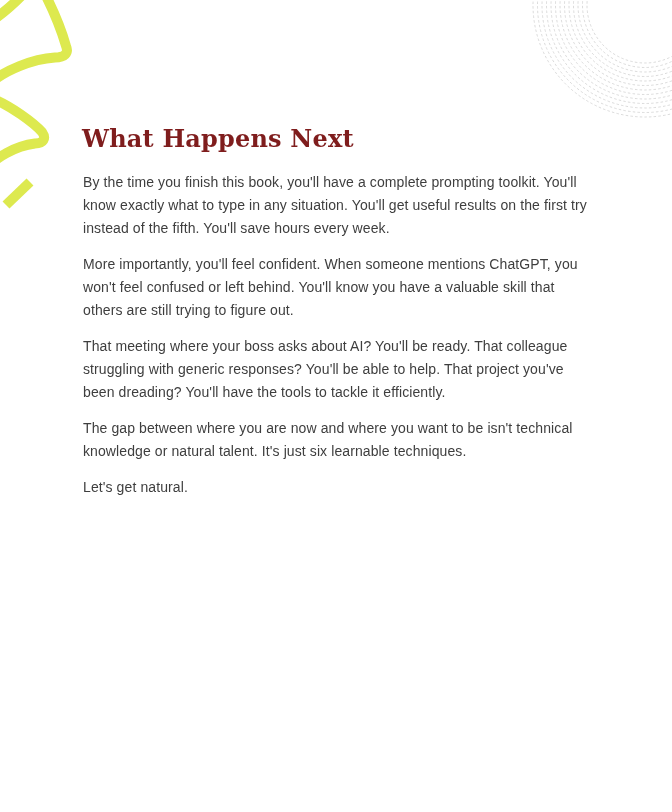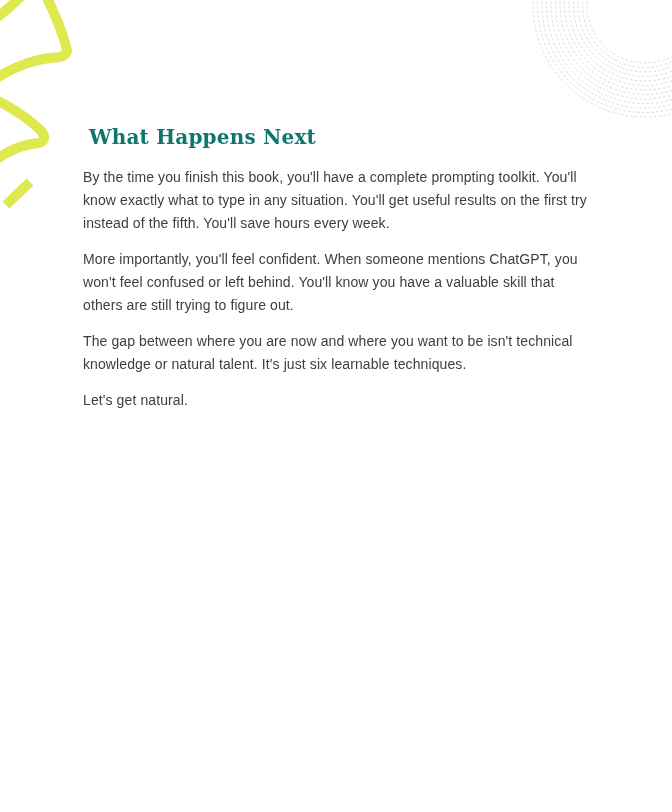--- a/index.html
+++ b/index.html
@@ -22,25 +22,25 @@
   }
   .content {
     position: absolute;
     left: 78px;
     top: 125px;
     width: 520px;
   }
   .page-title {
     font-family: "DejaVu Serif", serif;
     font-weight: 700;
-    font-size: 20px;
+    font-size: 24px;
     line-height: 1.2;
     letter-spacing: 0.2px;
-    color: #0f766e;
-    margin: 0 0 17px 11px;
+    color: #7f1d1d;
+    margin: 0 0 17px 4px;
   }
   .body-paragraph {
     font-family: "Liberation Sans", sans-serif;
     font-size: 14px;
     line-height: 23px;
     color: #3e3e3e;
     letter-spacing: 0.1px;
     margin: 0 0 13px 5px;
   }
 </style>
@@ -81,17 +81,18 @@
   </g>
 </svg>
 
 <main class="content">
   <h1 class="page-title">What Happens Next</h1>
 
   <p class="body-paragraph">By the time you finish this book, you'll have a complete prompting toolkit. You'll know exactly what to type in any situation. You'll get useful results on the first try instead of the fifth. You'll save hours every week.</p>
 
   <p class="body-paragraph">More importantly, you'll feel confident. When someone mentions ChatGPT, you won't feel confused or left behind. You'll know you have a valuable skill that others are still trying to figure out.</p>
 
+  <p class="body-paragraph">That meeting where your boss asks about AI? You'll be ready. That colleague struggling with generic responses? You'll be able to help. That project you've been dreading? You'll have the tools to tackle it efficiently.</p>
 
   <p class="body-paragraph">The gap between where you are now and where you want to be isn't technical knowledge or natural talent. It's just six learnable techniques.</p>
 
   <p class="body-paragraph">Let's get natural.</p>
 </main>
 
 </body></html>

